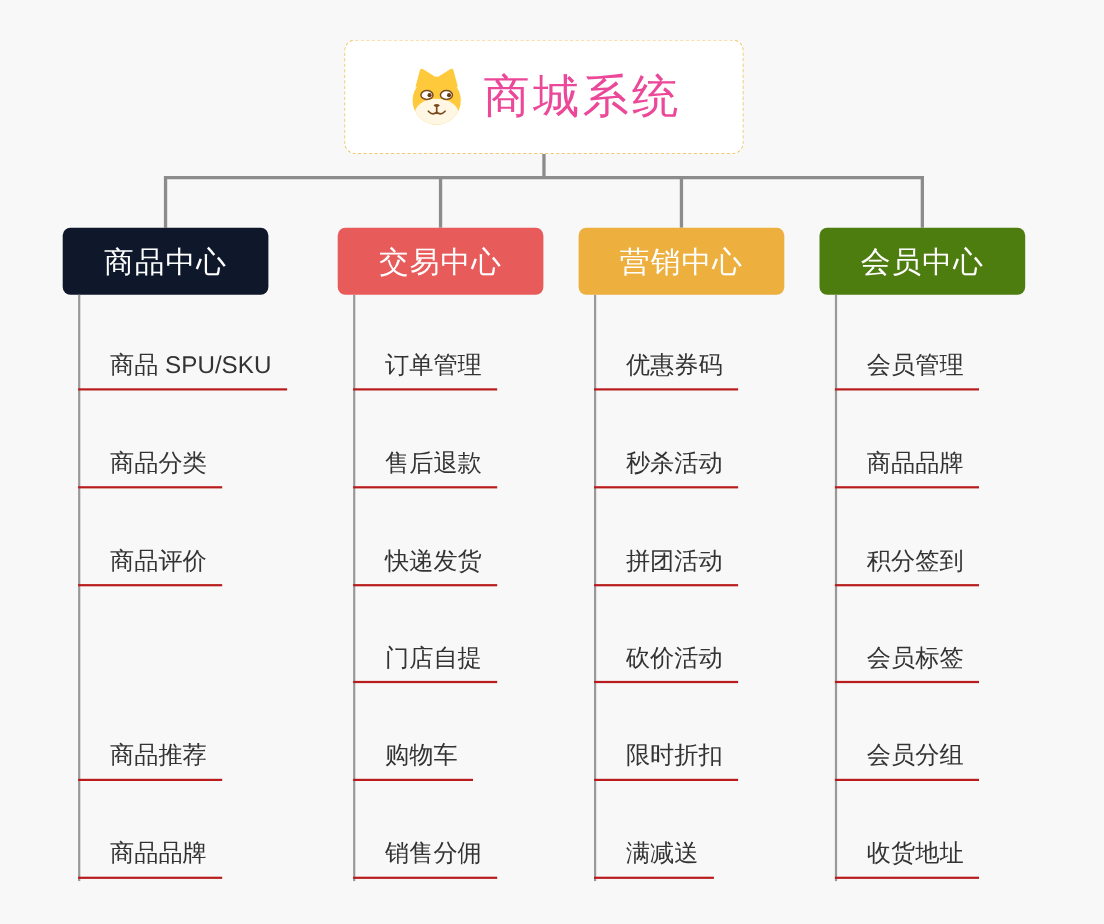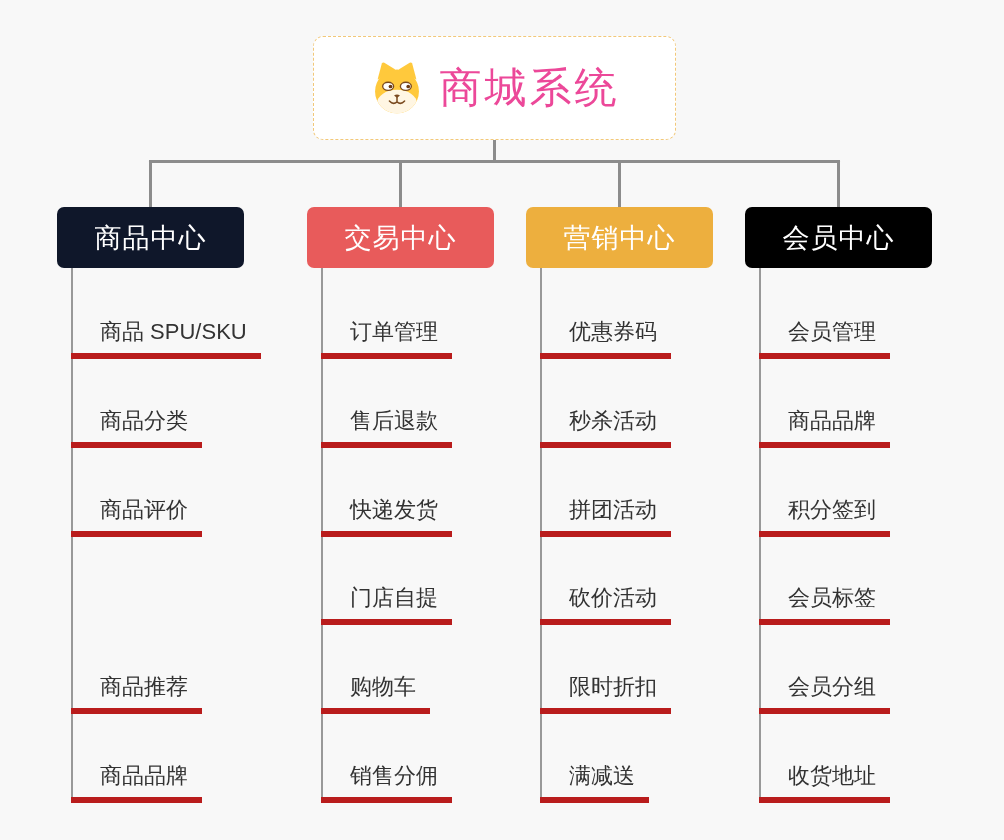--- a/index.html
+++ b/index.html
@@ -30,21 +30,21 @@
   .col-1{left:57px;} .col-2{left:307px;} .col-3{left:526px;} .col-4{left:745px;}
   .colnode{
     position:absolute;left:0;top:0;width:187px;height:61px;border-radius:7px;
     display:flex;align-items:center;justify-content:center;
     color:#FFFFFF;font-size:27px;letter-spacing:1px;white-space:nowrap;
     box-sizing:border-box;
   }
   .spine{position:absolute;left:14px;top:61px;width:2px;height:533px;background:#999999;}
   .leaf{
     position:absolute;left:14px;width:-moz-fit-content;width:fit-content;
-    padding:0 14px 6px 29px;border-bottom:6px solid #b91c1c;
+    padding:0 14px 6px 29px;border-bottom:2px solid #b91c1c;
     font-size:22px;line-height:30px;color:#333333;white-space:nowrap;
   }
   .r1{top:110px;} .r2{top:199px;} .r3{top:288px;} .r4{top:376px;} .r5{top:465px;} .r6{top:554px;}
 </style>
 </head>
 <body>
 
 <div>
 
   <div class="root">
@@ -100,21 +100,21 @@
     <div class="spine"></div>
     <div class="leaf r1">优惠券码</div>
     <div class="leaf r2">秒杀活动</div>
     <div class="leaf r3">拼团活动</div>
     <div class="leaf r4">砍价活动</div>
     <div class="leaf r5">限时折扣</div>
     <div class="leaf r6">满减送</div>
   </div>
 
   <div class="col col-4">
-    <div class="colnode" style="background: #000000;">会员中心</div>
+    <div class="colnode" style="background: #4d7c0f;">会员中心</div>
     <div class="spine"></div>
     <div class="leaf r1">会员管理</div>
     <div class="leaf r2">商品品牌</div>
     <div class="leaf r3">积分签到</div>
     <div class="leaf r4">会员标签</div>
     <div class="leaf r5">会员分组</div>
     <div class="leaf r6">收货地址</div>
   </div>
 
 </div>

